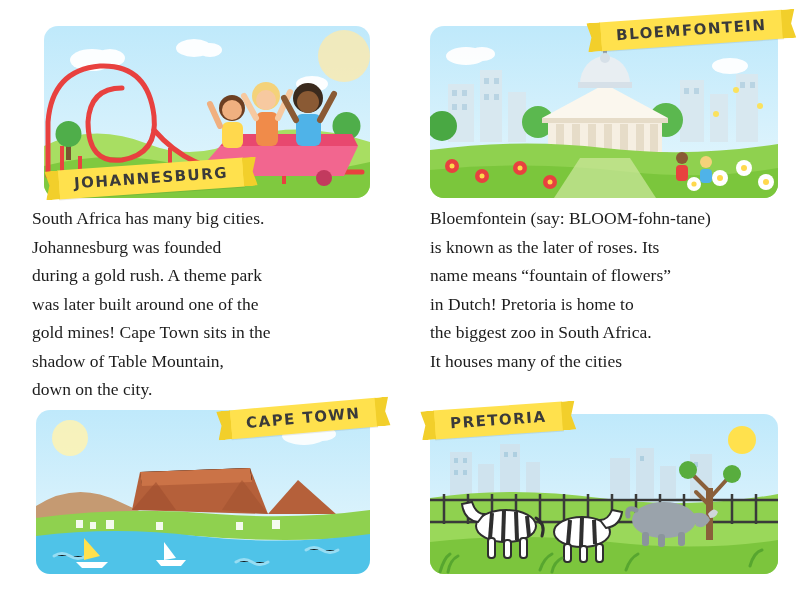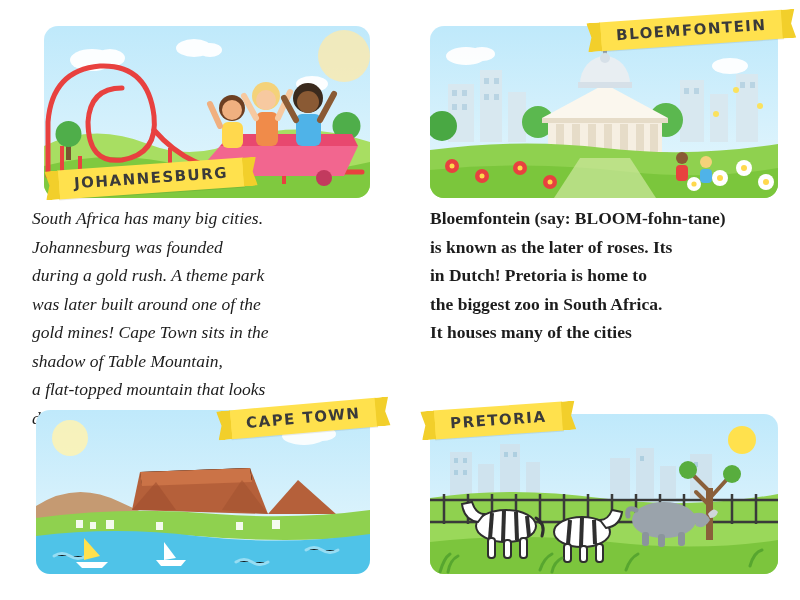--- a/index.html
+++ b/index.html
@@ -150,28 +150,27 @@
           <circle cx="264" cy="72" r="15" fill="#3a2a1d"></circle>
           <circle cx="264" cy="76" r="11" fill="#8a5a34"></circle>
           <rect x="252" y="88" width="25" height="32" rx="6" fill="#4fb3e8"></rect>
           <path d="M276 94 L290 68" stroke="#8a5a34" stroke-width="6" stroke-linecap="round"></path>
           <path d="M252 94 L240 72" stroke="#8a5a34" stroke-width="6" stroke-linecap="round"></path>
         </g>
       </svg>
     </div>
     <div class="ribbon" style="left:36px; top:164px; transform: rotate(-4deg);">JOHANNESBURG</div>
 
-    <div class="body-text" style="left:10px; top:204px; width:356px;font-style:italic;">
+    <div class="body-text" style="left:10px; top:204px; width:356px;">
       <p>South Africa has many big cities.</p>
       <p>Johannesburg was founded</p>
       <p>during a gold rush. A theme park</p>
       <p>was later built around one of the</p>
       <p>gold mines! Cape Town sits in the</p>
       <p>shadow of Table Mountain,</p>
-      <p>a flat-topped mountain that looks</p>
       <p>down on the city.</p>
     </div>
 
     <div class="panel" style="left:14px; top:410px; width:334px; height:164px;">
       <svg class="sky" viewBox="0 0 334 164" preserveAspectRatio="none">
         <defs>
           <linearGradient id="ctsky" x1="0" y1="0" x2="0" y2="1">
             <stop offset="0%" stop-color="#bfe9fb"></stop>
             <stop offset="100%" stop-color="#e8f7fd"></stop>
           </linearGradient>
@@ -330,23 +329,24 @@
           <g fill="#ffe14d" opacity=".9">
             <circle cx="306" cy="64" r="3"></circle>
               <circle cx="330" cy="80" r="3"></circle>
             <circle cx="286" cy="88" r="3"></circle>
           </g>
         </g>
       </svg>
     </div>
     <div class="ribbon" style="left:178px; top:16px; transform: rotate(-4deg);">BLOEMFONTEIN</div>
 
-    <div class="body-text" style="left:8px; top:204px; width:360px;font-weight:bold;">
+    <div class="body-text" style="left:8px; top:204px; width:360px;">
       <p>Bloemfontein (say: BLOOM-fohn-tane)</p>
       <p>is known as the later of roses. Its</p>
+      <p>name means “fountain of flowers”</p>
       <p>in Dutch! Pretoria is home to</p>
       <p>the biggest zoo in South Africa.</p>
       <p>It houses many of the cities</p>
     </div>
 
     <div class="panel" style="left:8px; top:414px; width:348px; height:160px;">
       <svg class="sky" viewBox="0 0 348 160" preserveAspectRatio="none">
         <defs>
           <linearGradient id="psky" x1="0" y1="0" x2="0" y2="1">
             <stop offset="0%" stop-color="#bfe9fb"></stop>

